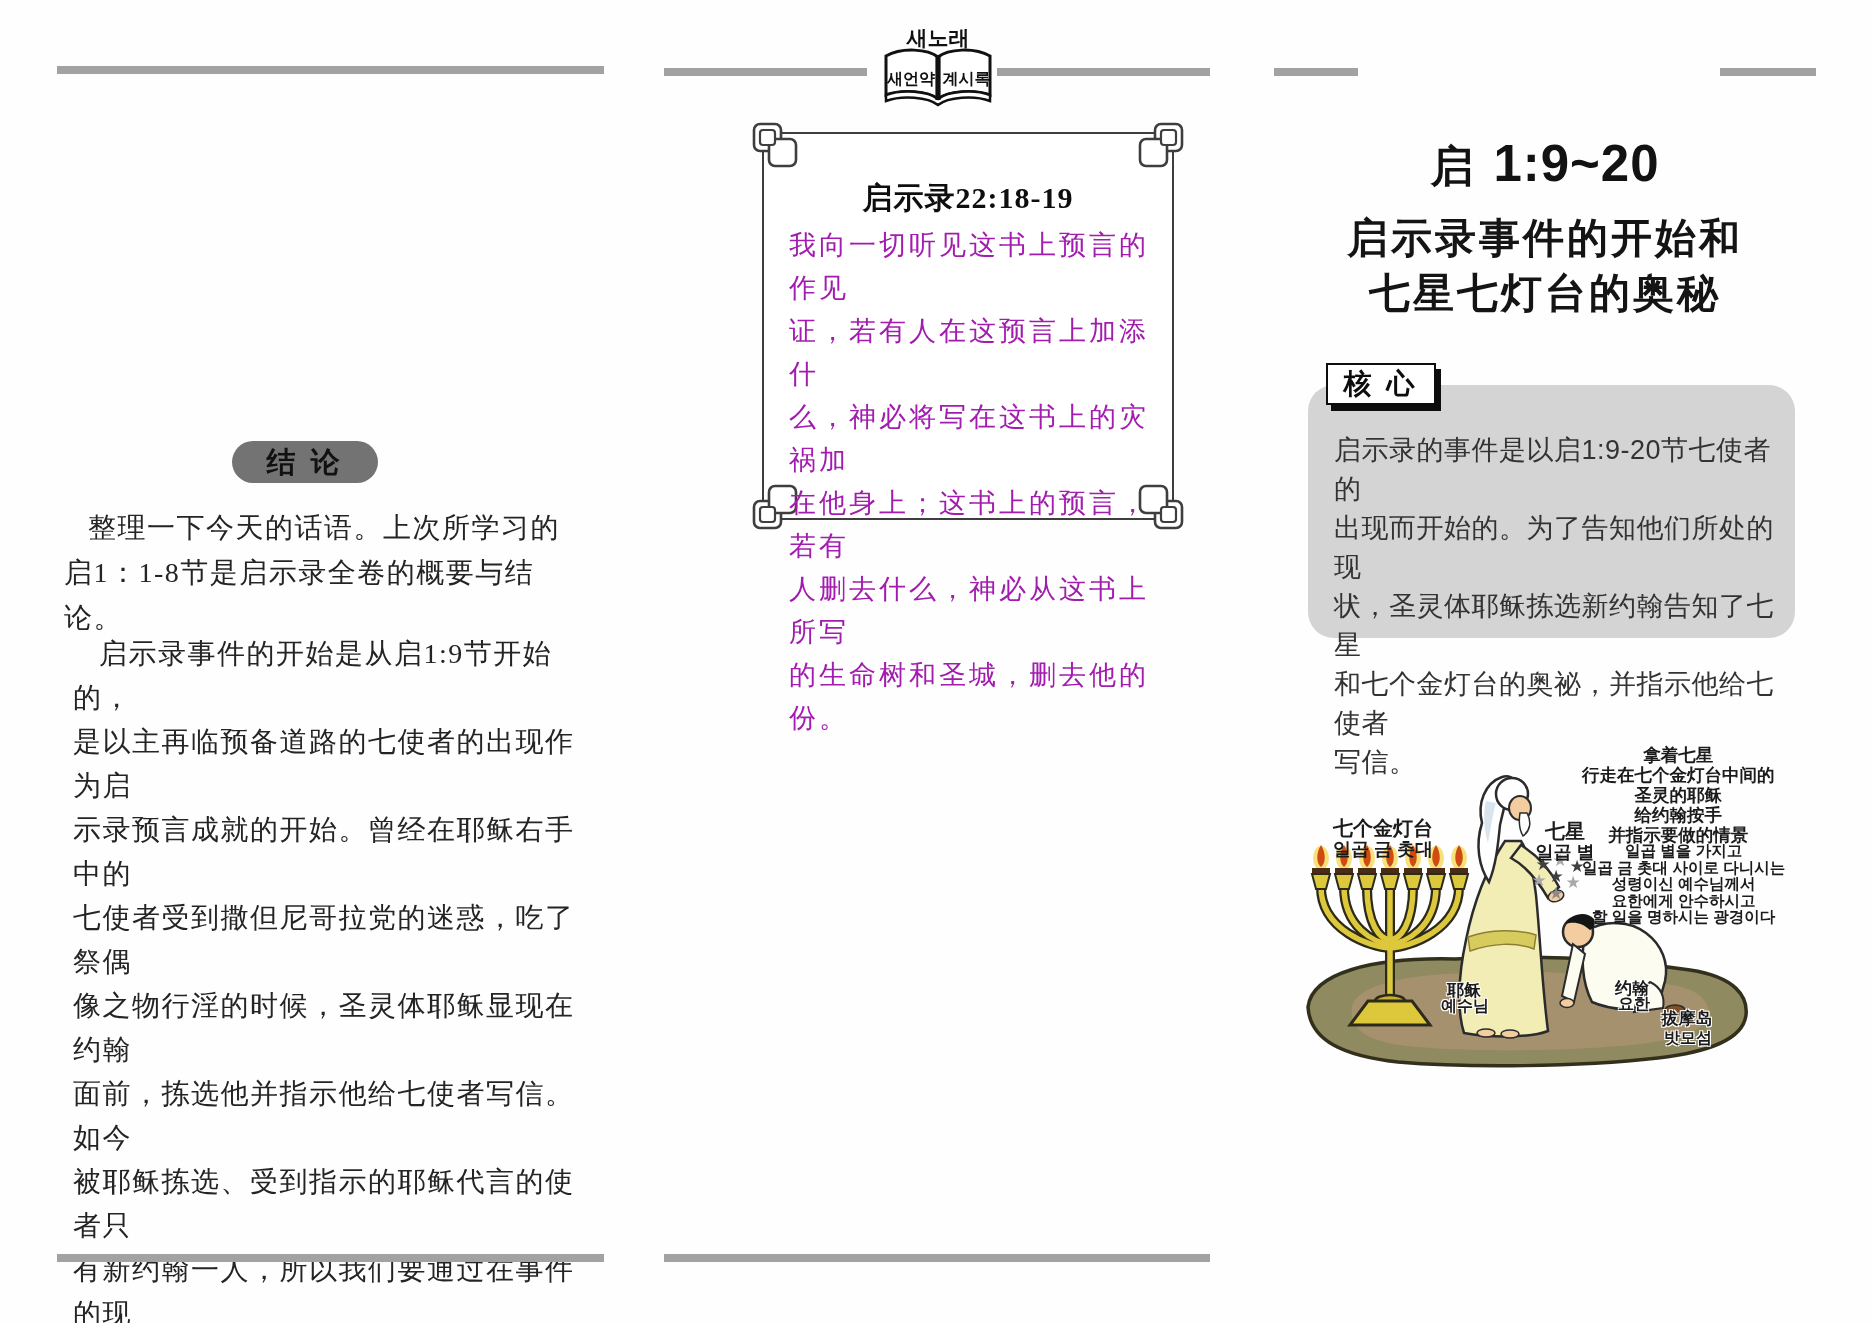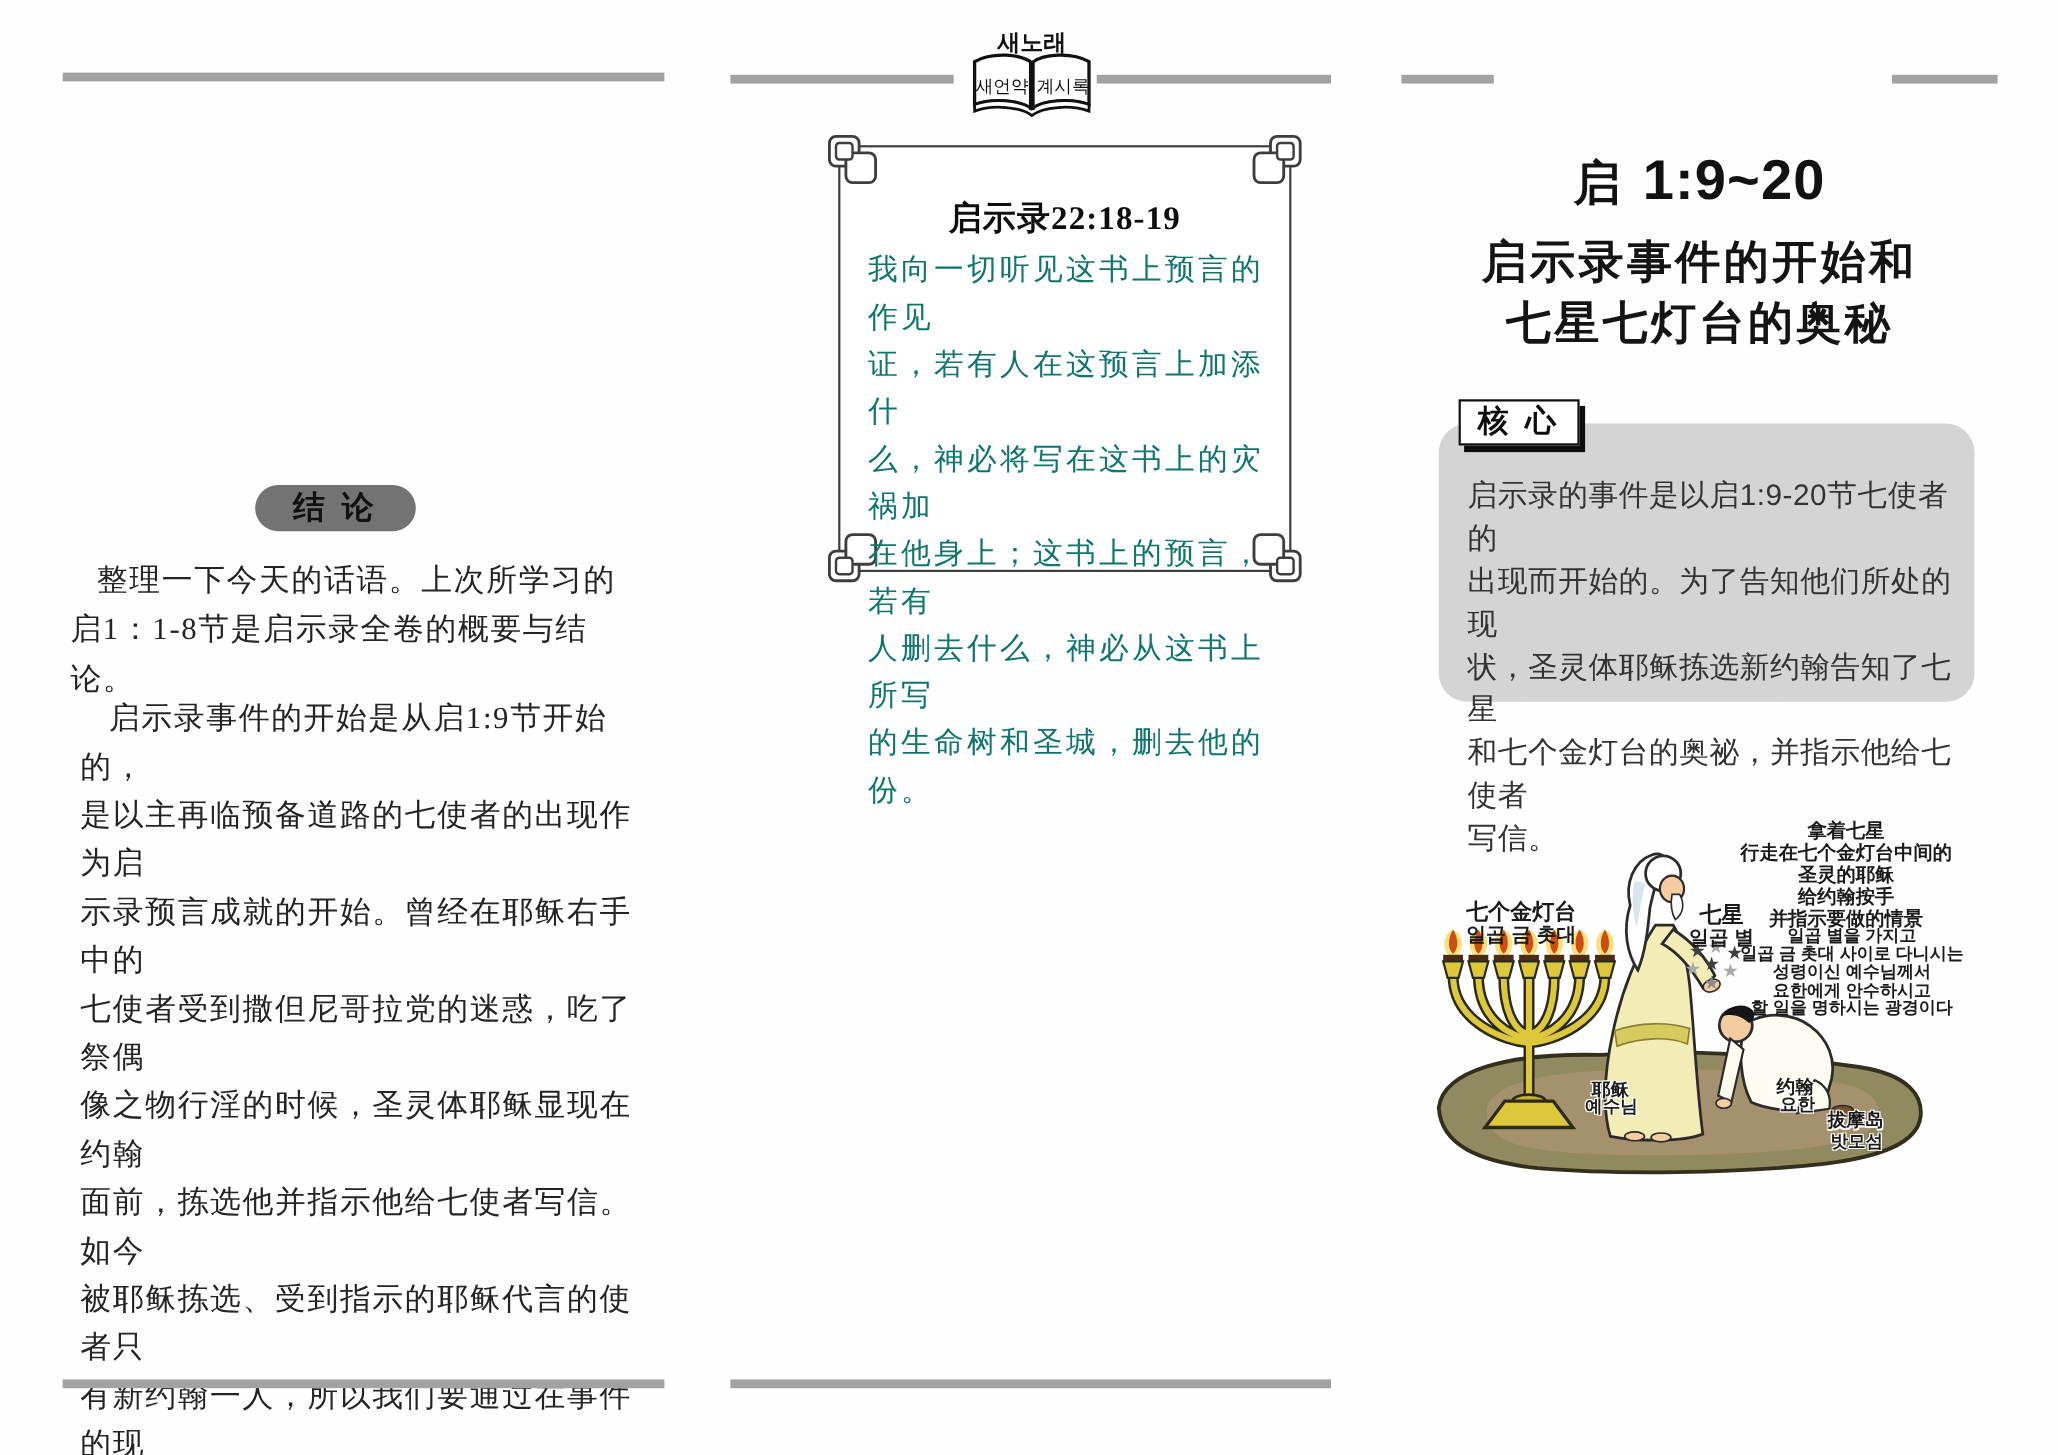--- a/index.html
+++ b/index.html
@@ -14,27 +14,27 @@
   .p1{left:76px;top:122px;width:514px;line-height:45px;}
   .p2{left:64px;top:505px;width:528px;line-height:45px;text-indent:24px;}
   .p3{left:73px;top:632px;width:520px;line-height:44px;text-indent:26px;}
   .pill-badge{position:absolute;left:232px;top:441px;width:146px;height:42px;border-radius:21px;
       background:#737373;text-align:center;line-height:43px;font-size:29px;font-weight:bold;
       letter-spacing:4px;color:#111;}
   
   .book-top{position:absolute;left:880px;top:24px;width:116px;text-align:center;
       font-size:21px;font-weight:bold;color:#111;}
   .book-svg{position:absolute;left:882px;top:46px;}
-  .book-page-label{position:absolute;top:69px;font-size:16px;font-weight:normal;color:#111;text-align:center;}
+  .book-page-label{position:absolute;top:69px;font-size:16px;font-weight:bold;color:#111;text-align:center;}
   .ornate-box{position:absolute;left:730px;top:132px;width:412px;height:388px;
       border:2.5px solid #3e3e3e;background:#fff;box-sizing:border-box;margin-left:32px;}
   .verse-title{position:absolute;left:0;top:44px;width:100%;text-align:center;
       font-size:30px;font-weight:bold;color:#0e0e0e;letter-spacing:1px;}
   .verse-body{position:absolute;left:25px;top:90px;width:360px;font-size:27px;line-height:43px;
-      letter-spacing:3px;color:#0f766e;}
+      letter-spacing:3px;color:#a21caf;}
   .knot{position:absolute;width:54px;height:54px;}
   .knot.tl{left:-15px;top:-15px;}
   .knot.tr{right:-15px;top:-15px;transform:rotate(90deg);}
   .knot.br{right:-15px;bottom:-15px;transform:rotate(180deg);}
   .knot.bl{left:-15px;bottom:-15px;transform:rotate(270deg);}
   
   .hdr-box{position:absolute;left:1358px;top:46px;width:362px;height:58px;background:#fff;
       border:2px solid #2b2b2b;box-sizing:border-box;text-align:center;line-height:54px;
       font-size:28px;font-weight:bold;color:#111;letter-spacing:-0.5px;}
   .title-ref{position:absolute;left:1274px;top:133px;width:542px;height:62px;text-align:center;line-height:62px;}

